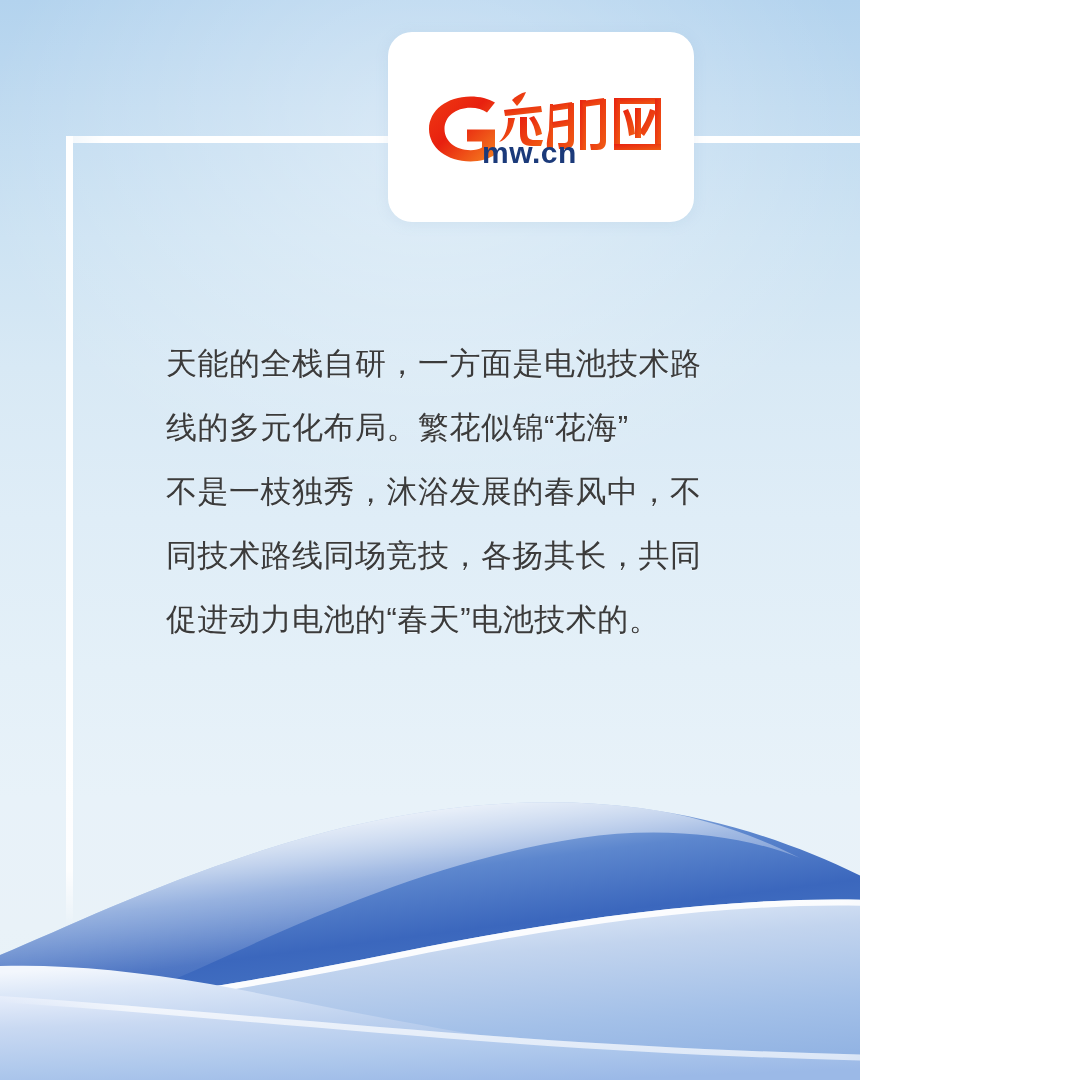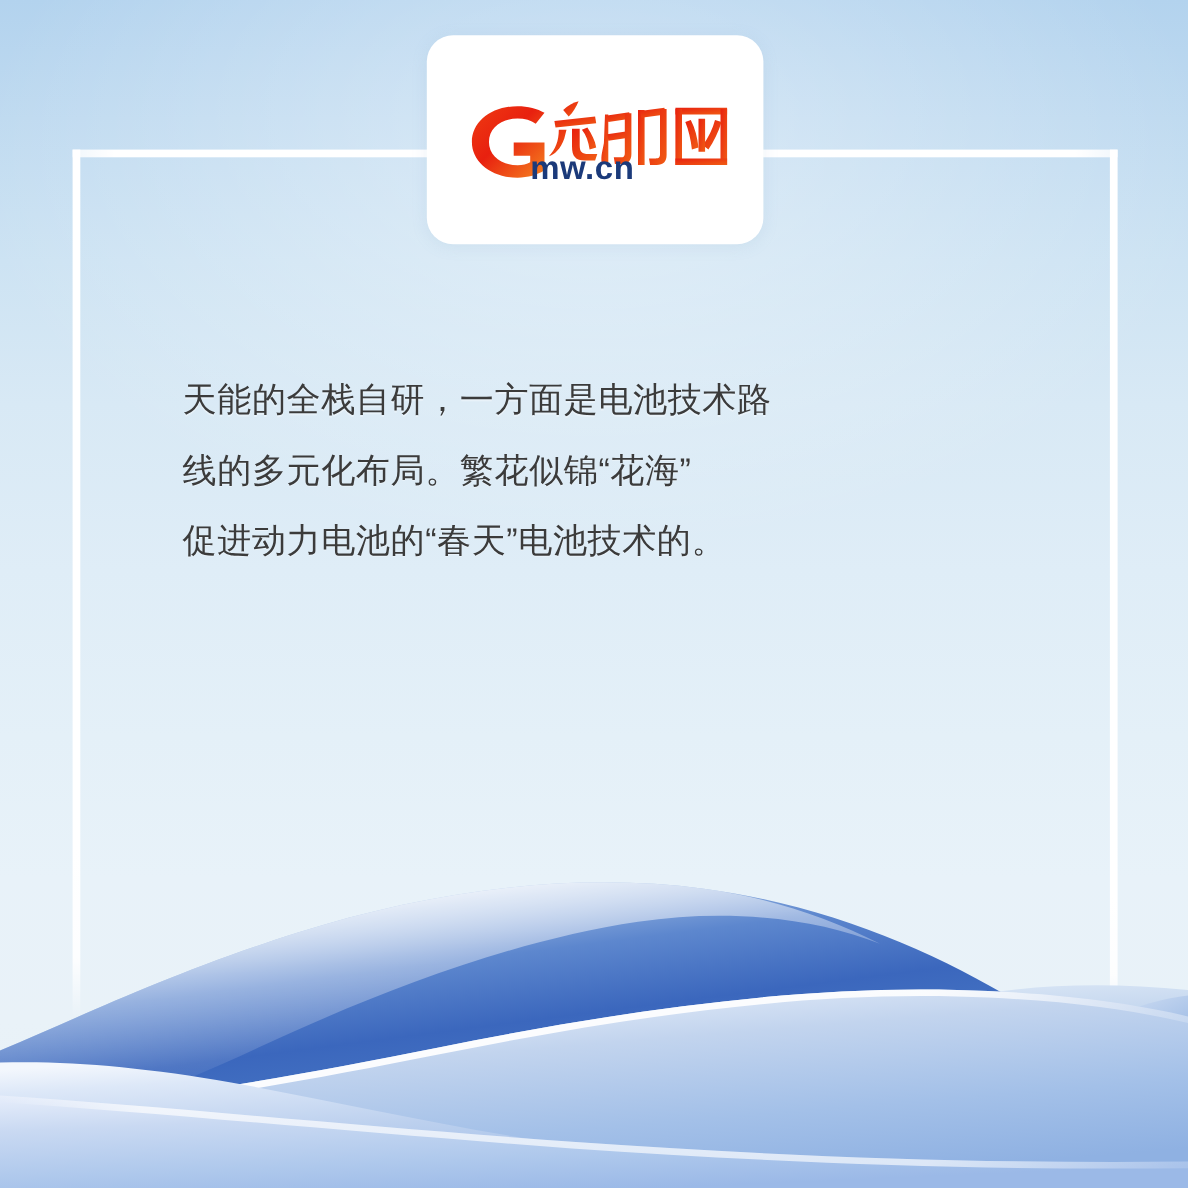--- a/index.html
+++ b/index.html
@@ -2,21 +2,21 @@
 <html><head>
 <meta charset="utf-8">
 <style>
   html, body {
     margin: 0;
     padding: 0;
     background: #ffffff;
   }
   #poster {
     position: relative;
-    width: 1080px;
+    width: 860px;
     height: 1080px;
     overflow: hidden;
     font-family: "Liberation Sans", "DejaVu Sans", sans-serif;
     background: linear-gradient(180deg,
         #b3d3ee 0%,
         #bfdaf0 10%,
         #cde3f3 22%,
         #d8e9f5 34%,
         #dfedf7 48%,
         #e4f0f8 62%,
@@ -292,16 +292,18 @@
         </g>
 
         <text x="66" y="79" font-family="'Liberation Sans', sans-serif" font-size="30" font-weight="bold" fill="#1b3a7a" letter-spacing="0.5">mw.cn</text>
       </svg>
     </div>
   </div>
 
   <div class="quote">
     <div class="line">天能的全栈自研，一方面是电池技术路</div>
     <div class="line">线的多元化布局。繁花似锦“花海”</div>
+    <div class="line">不是一枝独秀，沐浴发展的春风中，不</div>
+    <div class="line">同技术路线同场竞技，各扬其长，共同</div>
     <div class="line">促进动力电池的“春天”电池技术的。</div>
   </div>
 
 </div>
 
 </body></html>

